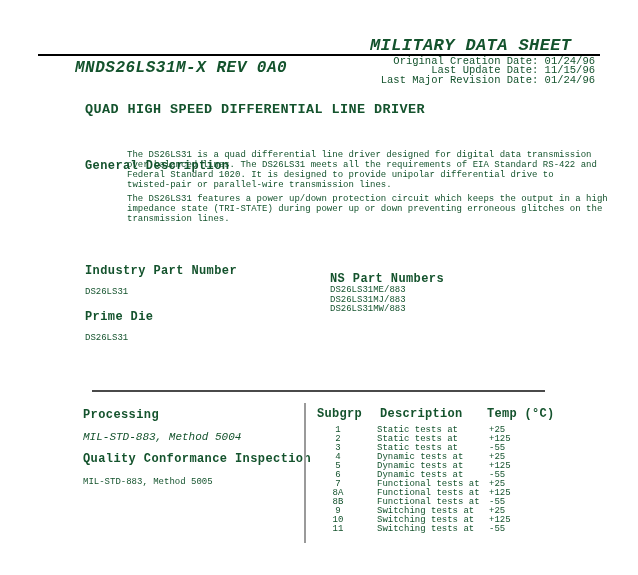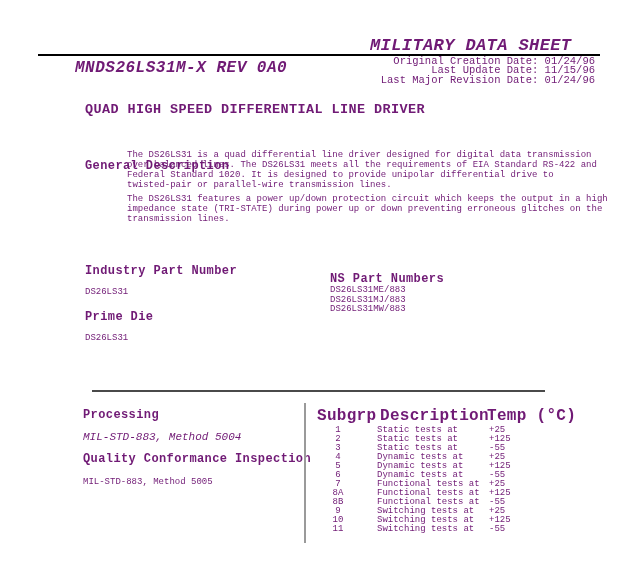--- a/index.html
+++ b/index.html
@@ -2,21 +2,21 @@
 <html><head>
 <meta charset="utf-8">
 <style>
   * { margin:0; padding:0; box-sizing:border-box; }
   html,body { background:#fff; }
   .page {
     position:relative;
     width:638px; height:575px;
     background:#ffffff;
     font-family:"Liberation Mono","DejaVu Sans Mono",monospace;
-    color:#701a75;
+    color:#14532d;
     overflow:hidden;
   }
   .abs { position:absolute; }
   .b { font-weight:bold; }
   .bi { font-weight:bold; font-style:italic; }
   .pre { white-space:pre-line; }
 
   .sheet-title { top:36px; left:370px; font-size:17px; letter-spacing:0.4px; }
   .top-rule { top:54px; left:38px; width:562px; border-top:2px solid #000; }
   .doc-number { top:59px; left:75px; font-size:16px; letter-spacing:0.5px; }
@@ -38,21 +38,21 @@
 
   .mid-rule { top:390px; left:92px; width:453px; border-top:2px solid #4a4a4a; }
 
   .processing-heading { top:408px; left:83px; }
   .processing-value { top:431px; left:83px; font-size:11px;font-style:italic; }
   .qci-heading { top:452px; left:83px; }
   .qci-value { top:477px; left:83px; font-size:9px; }
 
   .v-divider { top:403px; left:304px; width:2px; height:140px; background:#9a9a9a; }
 
-  .sg-head { top:407px; left:317px; font-size:16px; font-weight:bold; letter-spacing:0.3px; display:flex; }
+  .sg-head { top:407px; left:317px; font-size:12px; font-weight:bold; letter-spacing:0.3px; display:flex; }
   .sg-head .h-subgrp { width:63px; }
   .sg-head .h-desc  { width:107px; }
   .sg-rows { top:426px; left:315px; font-size:9px; }
   .sg-row { display:flex; height:9px; line-height:9px; }
   .sg-id   { width:46px; text-align:center; }
   .sg-desc { width:110px; margin-left:16px; }
   .sg-temp { margin-left:2px; }
 </style>
 </head>
 <body>

